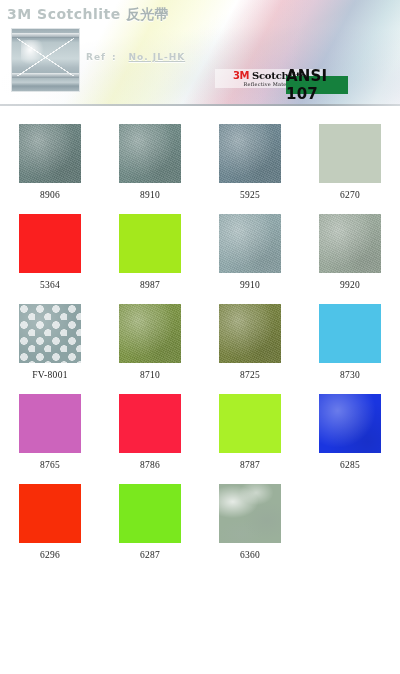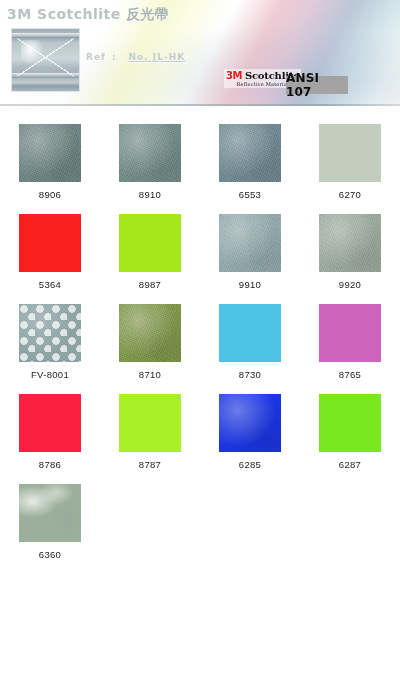--- a/index.html
+++ b/index.html
@@ -105,48 +105,48 @@
     font-weight:bold;font-size:9px;letter-spacing:1px;
     color:#c2cbcb;
     text-shadow:0 1px 0 rgba(255,255,255,.85);
     white-space:nowrap;z-index:3;
   }
   .ref-line .sep{padding:0 6px;}
   .ref-line .val{padding-left:6px;text-decoration:underline;}
 
   
   .sl-logo{
-    position:absolute;left:224px;top:69px;
+    position:absolute;left:215px;top:69px;
     z-index:4;
     background:rgba(255,255,255,.55);
-    padding:1px 2px;
+    padding:1px 18px;
   }
   .sl-top{display:flex;align-items:baseline;gap:3px;}
   .sl-3m{
     font-family:"DejaVu Sans", sans-serif;
     font-weight:bold;font-size:10px;color:#e02020;letter-spacing:-.5px;
   }
   .sl-name{
     font-family:"DejaVu Serif", serif;
     font-weight:bold;font-size:10px;color:#111;letter-spacing:-.2px;
   }
   .sl-sub{
     font-family:"DejaVu Serif", serif;
     font-size:5px;color:#222;letter-spacing:.2px;text-align:center;
     margin-top:0px;
   }
 
   
   .ansi-badge{
     position:absolute;left:286px;top:76px;
     width:62px;height:18px;
-    background:#a3a3a3;
+    background:#15803d;
     display:flex;align-items:center;justify-content:center;
     font-family:"DejaVu Sans", sans-serif;
-    font-weight:bold;font-size:12px;color:#0d0d0d;
+    font-weight:bold;font-size:15px;color:#0d0d0d;
     letter-spacing:.2px;
     z-index:4;
   }
 
   
   .en-badge{
     position:absolute;left:358px;top:42px;width:38px;height:56px;z-index:4;
   }
   .en-badge svg{display:block;}
 
@@ -161,21 +161,21 @@
     position:relative;
     display:flex;flex-direction:column;align-items:center;
   }
   .swatch{
     width:62px;height:62px;margin-top:14px;
     position:relative;overflow:hidden;
     background:#ccc;
   }
   .sw-label{
     margin-top:7px;
-    font-family:Liberation Sans, sans-serif;
+    font-family:Liberation Serif, serif;
     font-size:9.5px;color:#1c1c1c;letter-spacing:.3px;
   }
 
   
   .tex-grain:after{
     content:"";position:absolute;inset:0;
     background:
       repeating-linear-gradient(27deg, rgba(255,255,255,.10) 0 1px, rgba(0,0,0,.05) 1px 2px),
       repeating-linear-gradient(113deg, rgba(255,255,255,.07) 0 1px, rgba(0,0,0,.04) 1px 2px);
     opacity:.75;
@@ -274,21 +274,21 @@
     <div class="cell">
       <div class="swatch tex-grain tex-sheen" style="background: rgb(104, 129, 126);"></div>
       <div class="sw-label">8906</div>
     </div>
     <div class="cell">
       <div class="swatch tex-grain tex-sheen" style="background: rgb(109, 136, 132);"></div>
       <div class="sw-label">8910</div>
     </div>
     <div class="cell">
       <div class="swatch tex-grain tex-sheen" style="background: rgb(107, 133, 144);"></div>
-      <div class="sw-label">6553</div>
+      <div class="sw-label">5925</div>
     </div>
     <div class="cell">
       <div class="swatch" style="background: rgb(194, 205, 189);"></div>
       <div class="sw-label">6270</div>
     </div>
     <div class="cell">
       <div class="swatch" style="background: rgb(250, 31, 31);"></div>
       <div class="sw-label">5364</div>
     </div>
     <div class="cell">
@@ -305,40 +305,48 @@
     </div>
     <div class="cell">
       <div class="swatch tex-dots" style="background: rgb(140, 163, 164);"></div>
       <div class="sw-label">FV-8001</div>
     </div>
     <div class="cell">
       <div class="swatch tex-grain tex-sheen" style="background: rgb(123, 148, 66);"></div>
       <div class="sw-label">8710</div>
     </div>
     <div class="cell">
+      <div class="swatch tex-grain tex-sheen" style="background: rgb(117, 128, 60);"></div>
+      <div class="sw-label">8725</div>
+    </div>
+    <div class="cell">
       <div class="swatch" style="background: rgb(78, 195, 232);"></div>
       <div class="sw-label">8730</div>
     </div>
     <div class="cell">
       <div class="swatch" style="background: rgb(204, 100, 188);"></div>
       <div class="sw-label">8765</div>
     </div>
     <div class="cell">
       <div class="swatch" style="background: rgb(251, 32, 64);"></div>
       <div class="sw-label">8786</div>
     </div>
     <div class="cell">
       <div class="swatch" style="background: rgb(170, 240, 40);"></div>
       <div class="sw-label">8787</div>
     </div>
     <div class="cell">
       <div class="swatch tex-sheen" style="background: rgb(26, 53, 224);"></div>
       <div class="sw-label">6285</div>
     </div>
     <div class="cell">
+      <div class="swatch" style="background: rgb(248, 45, 7);"></div>
+      <div class="sw-label">6296</div>
+    </div>
+    <div class="cell">
       <div class="swatch" style="background: rgb(122, 232, 30);"></div>
       <div class="sw-label">6287</div>
     </div>
     <div class="cell">
       <div class="swatch tex-cloud" style="background: rgb(155, 176, 155);"></div>
       <div class="sw-label">6360</div>
     </div>
   </div>
 
 </body></html>

